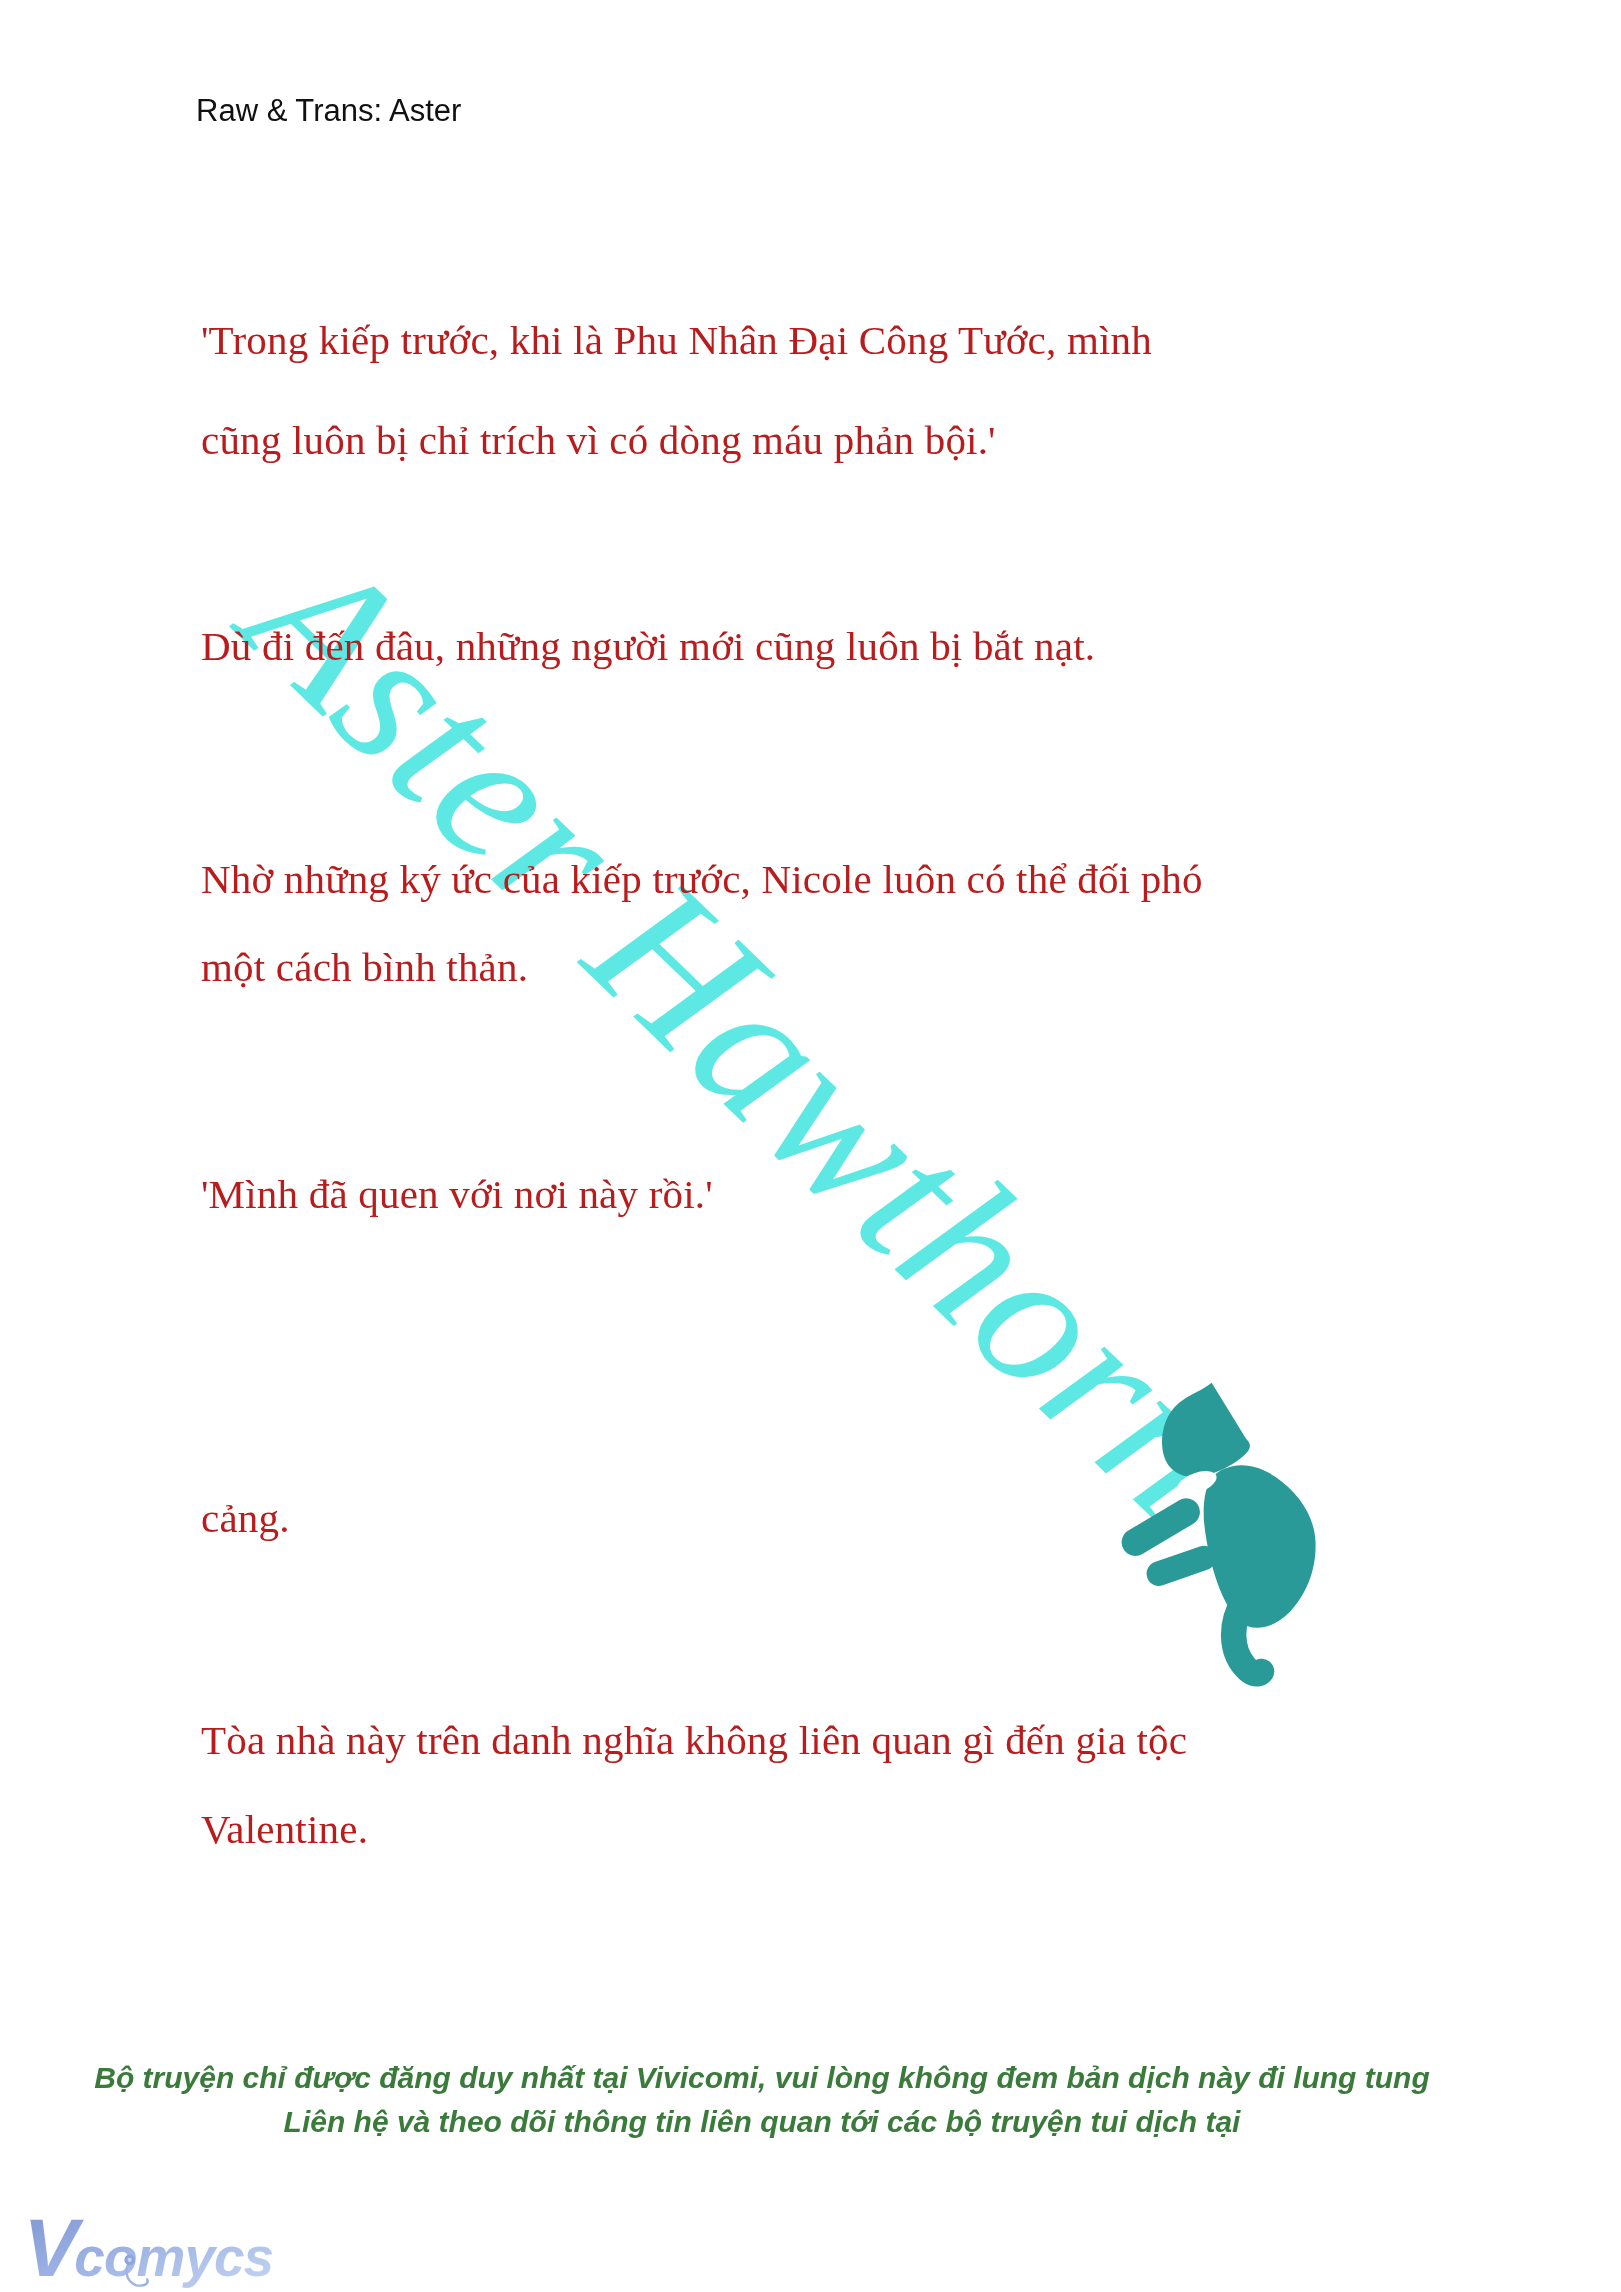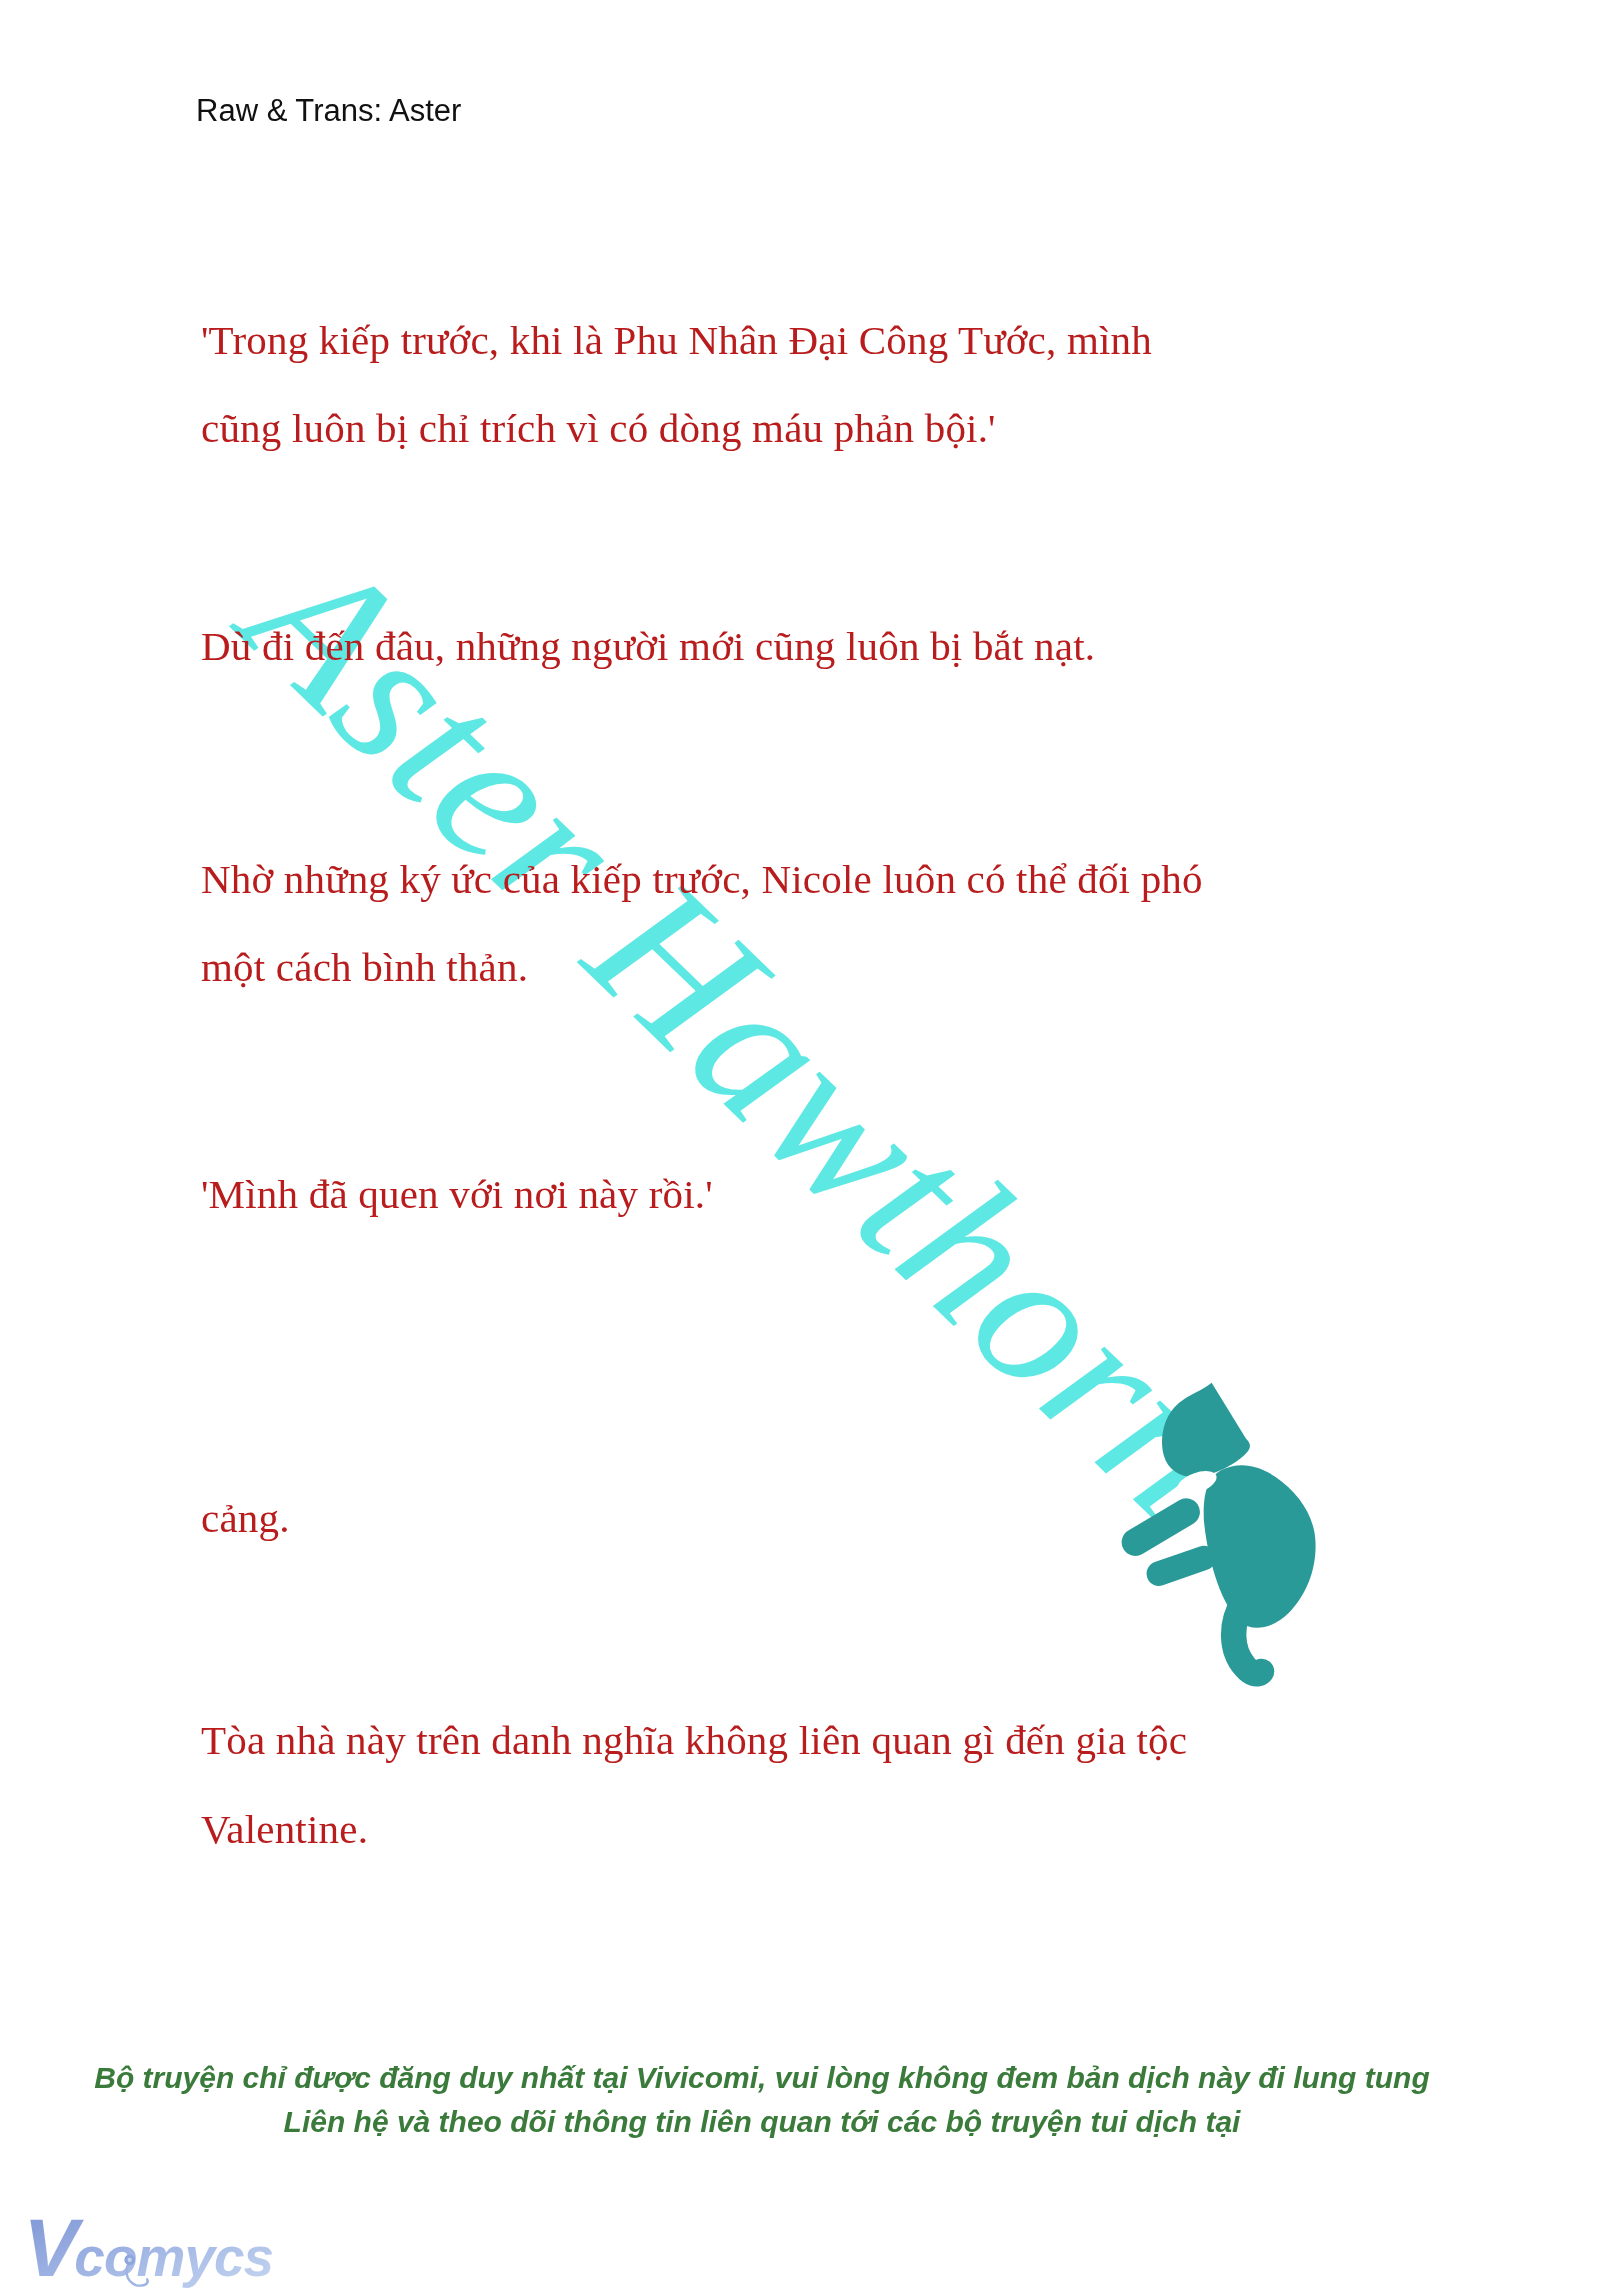--- a/index.html
+++ b/index.html
@@ -83,21 +83,21 @@
       <path d="M140 243 C 127 263 127 291 142 308 C 148 315 155 318 159 313" fill="none" stroke="#2a9a99" stroke-width="26" stroke-linecap="round"></path>
     </g>
 
     <ellipse cx="93" cy="120" rx="21" ry="10" fill="#ffffff" transform="rotate(-20 93 120)"></ellipse>
   </svg>
 
   <div class="content-layer">
     <div class="credit">Raw &amp; Trans: Aster</div>
 
     <div class="bodyline" style="top:311px">'Trong kiếp trước, khi là Phu Nhân Đại Công Tước, mình</div>
-    <div class="bodyline" style="top:399px">cũng luôn bị chỉ trích vì có dòng máu phản bội.'</div>
+    <div class="bodyline" style="top:411px">cũng luôn bị chỉ trích vì có dòng máu phản bội.'</div>
 
     <div class="bodyline" style="top:617px">Dù đi đến đâu, những người mới cũng luôn bị bắt nạt.</div>
 
     <div class="bodyline" style="top:850px">Nhờ những ký ức của kiếp trước, Nicole luôn có thể đối phó</div>
     <div class="bodyline" style="top:1165px">'Mình đã quen với nơi này rồi.'</div>
 
     <div class="bodyline" style="top:938px">một cách bình thản.</div>
 
     <div class="bodyline" style="top:1489px">cảng.</div>
 

